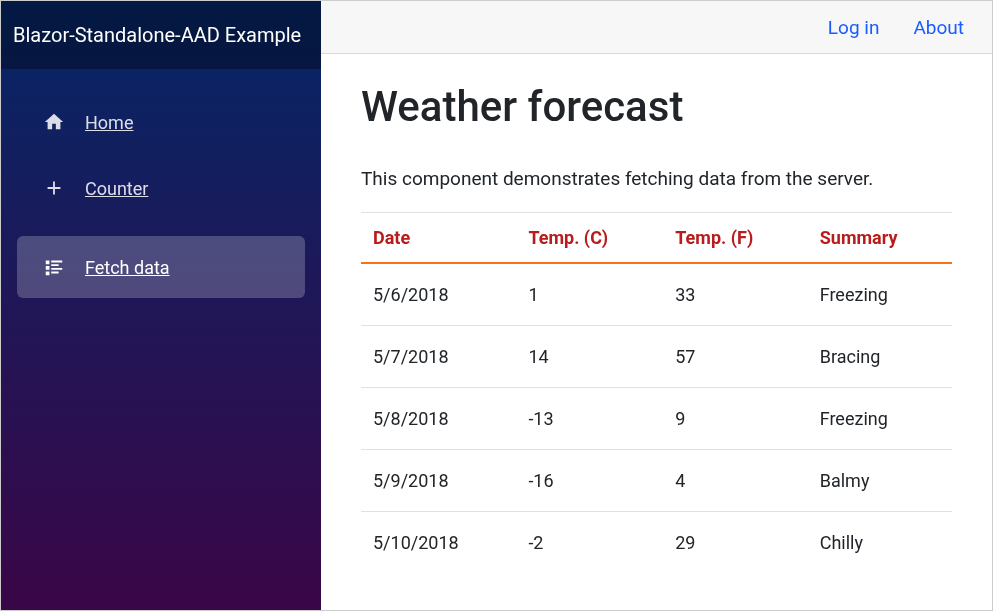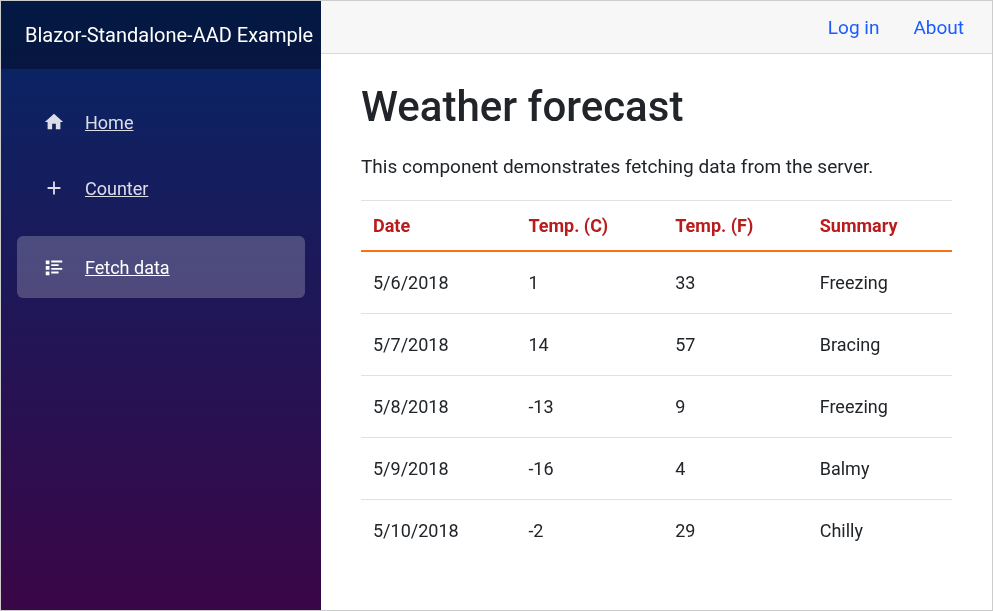--- a/index.html
+++ b/index.html
@@ -13,21 +13,21 @@
     }
     .sidebar {
       width: 320px;
       height: 100%;
       background: linear-gradient(180deg, #052767 0%, #3a0647 100%);
       color: white;
       flex-shrink: 0;
     }
     .brand {
       background: rgba(0,0,0,0.35);
-      padding: 22px 24px;
+      padding: 22px 12px;
       font-size: 20px;
       white-space: nowrap;
       overflow: hidden;
     }
     .nav {
       padding-top: 18px;
     }
     .nav-item {
       display: flex;
       align-items: center;
@@ -76,21 +76,21 @@
       cursor: pointer;
     }
     .content {
       padding: 28px 40px;
       flex: 1;
       overflow: auto;
     }
     .content h1 {
       font-size: 42px;
       font-weight: 500;
-      margin-bottom: 24px;
+      margin-bottom: 36px;
       color: #212529;
     }
     .content p {
       font-size: 19px;
       color: #212529;
       margin-bottom: 22px;
     }
     table {
       width: 100%;
       border-collapse: collapse;

